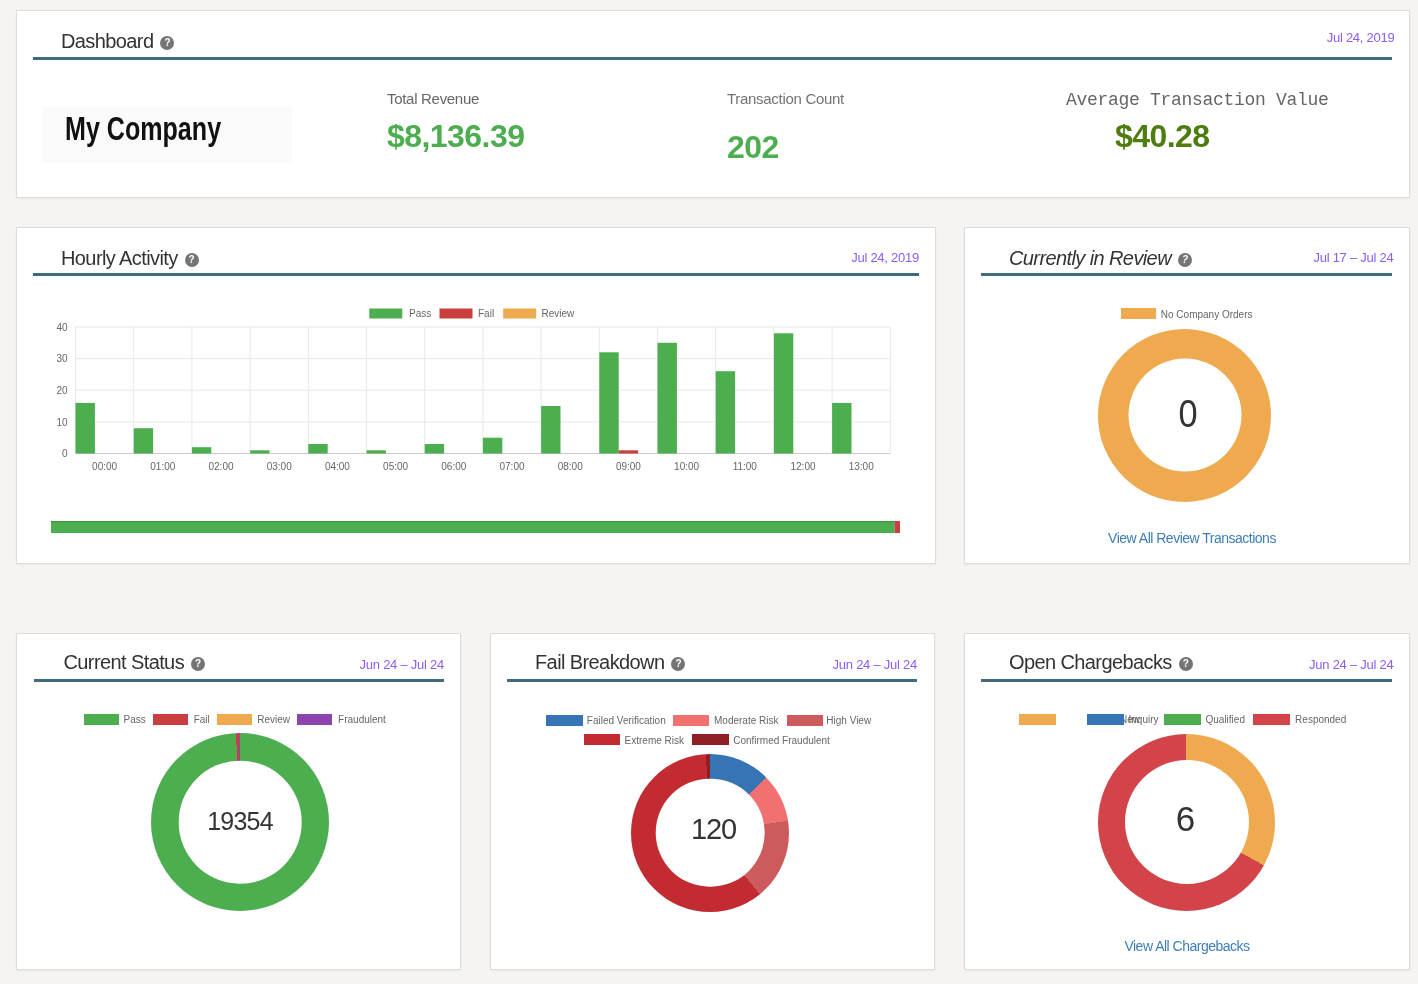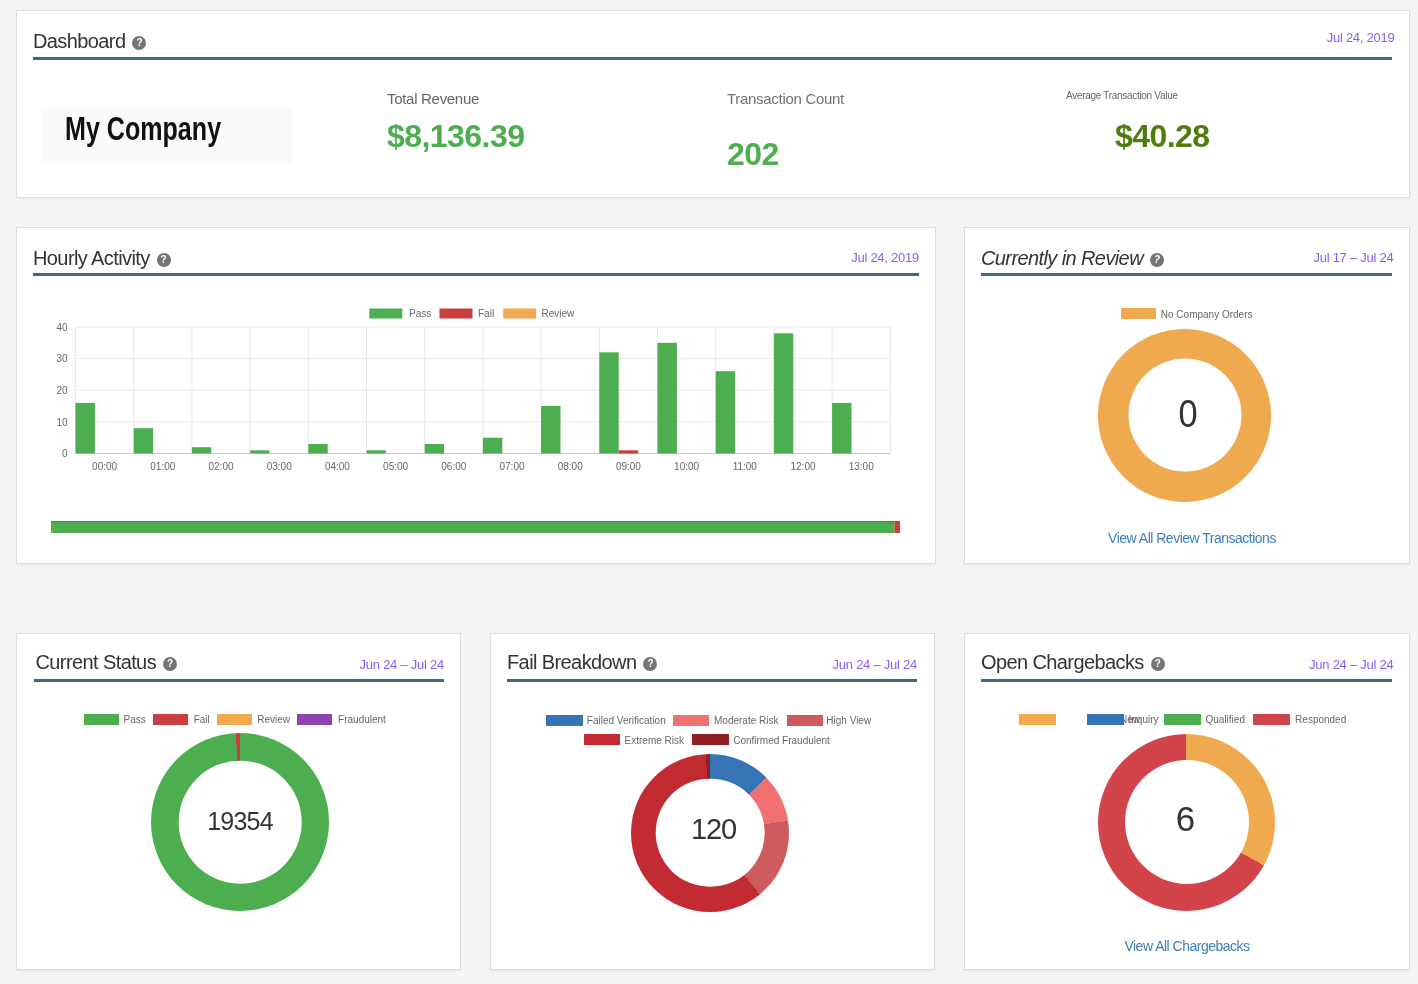--- a/index.html
+++ b/index.html
@@ -1,18 +1,18 @@
 <!DOCTYPE html>
 <html><head><meta charset="utf-8"><title>Dashboard</title>
 <style>
 * { margin:0; padding:0; box-sizing:border-box; }
 html,body { width:1418px; height:984px; background:#f5f4f3; font-family:"Liberation Sans", sans-serif; position:relative; overflow:hidden;}
 .card { position:absolute; background:#fff; border:1px solid #dcdcdc; box-shadow:0 1px 2px rgba(0,0,0,0.05); }
 .abs { position:absolute; }
-.title { position:absolute; font-size:20px; letter-spacing:-0.6px; color:#333333; white-space:nowrap; display:flex; align-items:center; height:23px; }
+.title { position:absolute; font-size:20px; letter-spacing:-0.6px; color:#333333; white-space:nowrap; display:flex; align-items:center; height:23px;margin-left:28px; }
 .qi { display:inline-block; width:14px; height:14px; border-radius:50%; background:#757575; color:#fff; font-size:10px; font-weight:bold; text-align:center; line-height:14px; margin-left:7px; margin-top:6px; letter-spacing:0; flex:none; align-self:flex-start;}
 .date { position:absolute; font-size:13px; letter-spacing:-0.25px; color:#8b5cf6; white-space:nowrap; }
 .hr { position:absolute; height:3px; background:#3e6b80; }
 .lg { position:absolute; height:11px; }
 .lt { position:absolute; font-size:10px; color:#666666; white-space:nowrap; }
 .donut { position:absolute; border-radius:50%; }
 .hole { position:absolute; background:#fff; border-radius:50%; left:50%; top:50%; transform:translate(-50%,-50%); }
 .dnum { position:absolute; color:#333333; text-align:center; transform:translate(-50%,-50%); line-height:1; white-space:nowrap;}
 .link { position:absolute; font-size:14px; letter-spacing:-0.5px; color:#3d7eb8; text-align:center; white-space:nowrap; }
 </style></head>
@@ -40,22 +40,22 @@
 <div class="date" style="right:501px;top:657.3px;">Jun 24 – Jul 24</div>
 <div class="hr" style="left:507px;top:678.5px;width:410px;"></div>
 <div class="title" style="left:981px;top:651.3px;">Open Chargebacks<span class="qi">?</span></div>
 <div class="date" style="right:24.5px;top:657.3px;">Jun 24 – Jul 24</div>
 <div class="hr" style="left:981px;top:678.5px;width:411px;"></div>
 <div class="abs" style="left:42px;top:107px;width:250px;height:56px;background:#fbfafa;"></div>
 <div class="abs" style="left:64.8px;top:110px;font-size:33px;font-weight:bold;color:#111;transform:scaleX(0.76);transform-origin:0 0;">My Company</div>
 <div class="abs" style="left:387px;top:90px;font-size:15px;letter-spacing:-0.3px;color:#666666;">Total Revenue</div>
 <div class="abs" style="left:387px;top:118px;font-size:32px;font-weight:bold;color:#4cae4f;letter-spacing:-0.55px;">$8,136.39</div>
 <div class="abs" style="left:727px;top:90px;font-size:15px;letter-spacing:-0.3px;color:#737373;">Transaction Count</div>
-<div class="abs" style="left:727px;top:136px;font-size:32px;font-weight:bold;color:#4cae4f;letter-spacing:-0.55px;">202</div>
-<div class="abs" style="left:1066px;top:90px;font-size:10px;letter-spacing:-0.3px;color:#666666;">Average Transaction Value</div>
+<div class="abs" style="left:727px;top:129px;font-size:32px;font-weight:bold;color:#4cae4f;letter-spacing:-0.55px;">202</div>
+<div class="abs" style="left:1066px;top:90px;font-size:18px;letter-spacing:-0.3px;color:#666666;font-family:Liberation Mono, monospace;">Average Transaction Value</div>
 <div class="abs" style="left:1115px;top:118px;font-size:32px;font-weight:bold;color:#4d7c0f;letter-spacing:-0.55px;">$40.28</div>
 <svg class="abs" style="left:17px;top:228px;" width="918" height="335" font-family="Liberation Sans, sans-serif">
     <line x1="58.5" y1="225.5" x2="873.3" y2="225.5" stroke="#c8c8c8" stroke-width="1"></line>
     <text x="50.5" y="229.1" font-size="10" fill="#666666" text-anchor="end">0</text>
     <line x1="58.5" y1="193.89999999999998" x2="873.3" y2="193.89999999999998" stroke="#e8e8e8" stroke-width="1"></line>
     <text x="50.5" y="197.5" font-size="10" fill="#666666" text-anchor="end">10</text>
     <line x1="58.5" y1="162.2" x2="873.3" y2="162.2" stroke="#e8e8e8" stroke-width="1"></line>
     <text x="50.5" y="165.8" font-size="10" fill="#666666" text-anchor="end">20</text>
     <line x1="58.5" y1="130.60000000000002" x2="873.3" y2="130.60000000000002" stroke="#e8e8e8" stroke-width="1"></line>
     <text x="50.5" y="134.2" font-size="10" fill="#666666" text-anchor="end">30</text>

